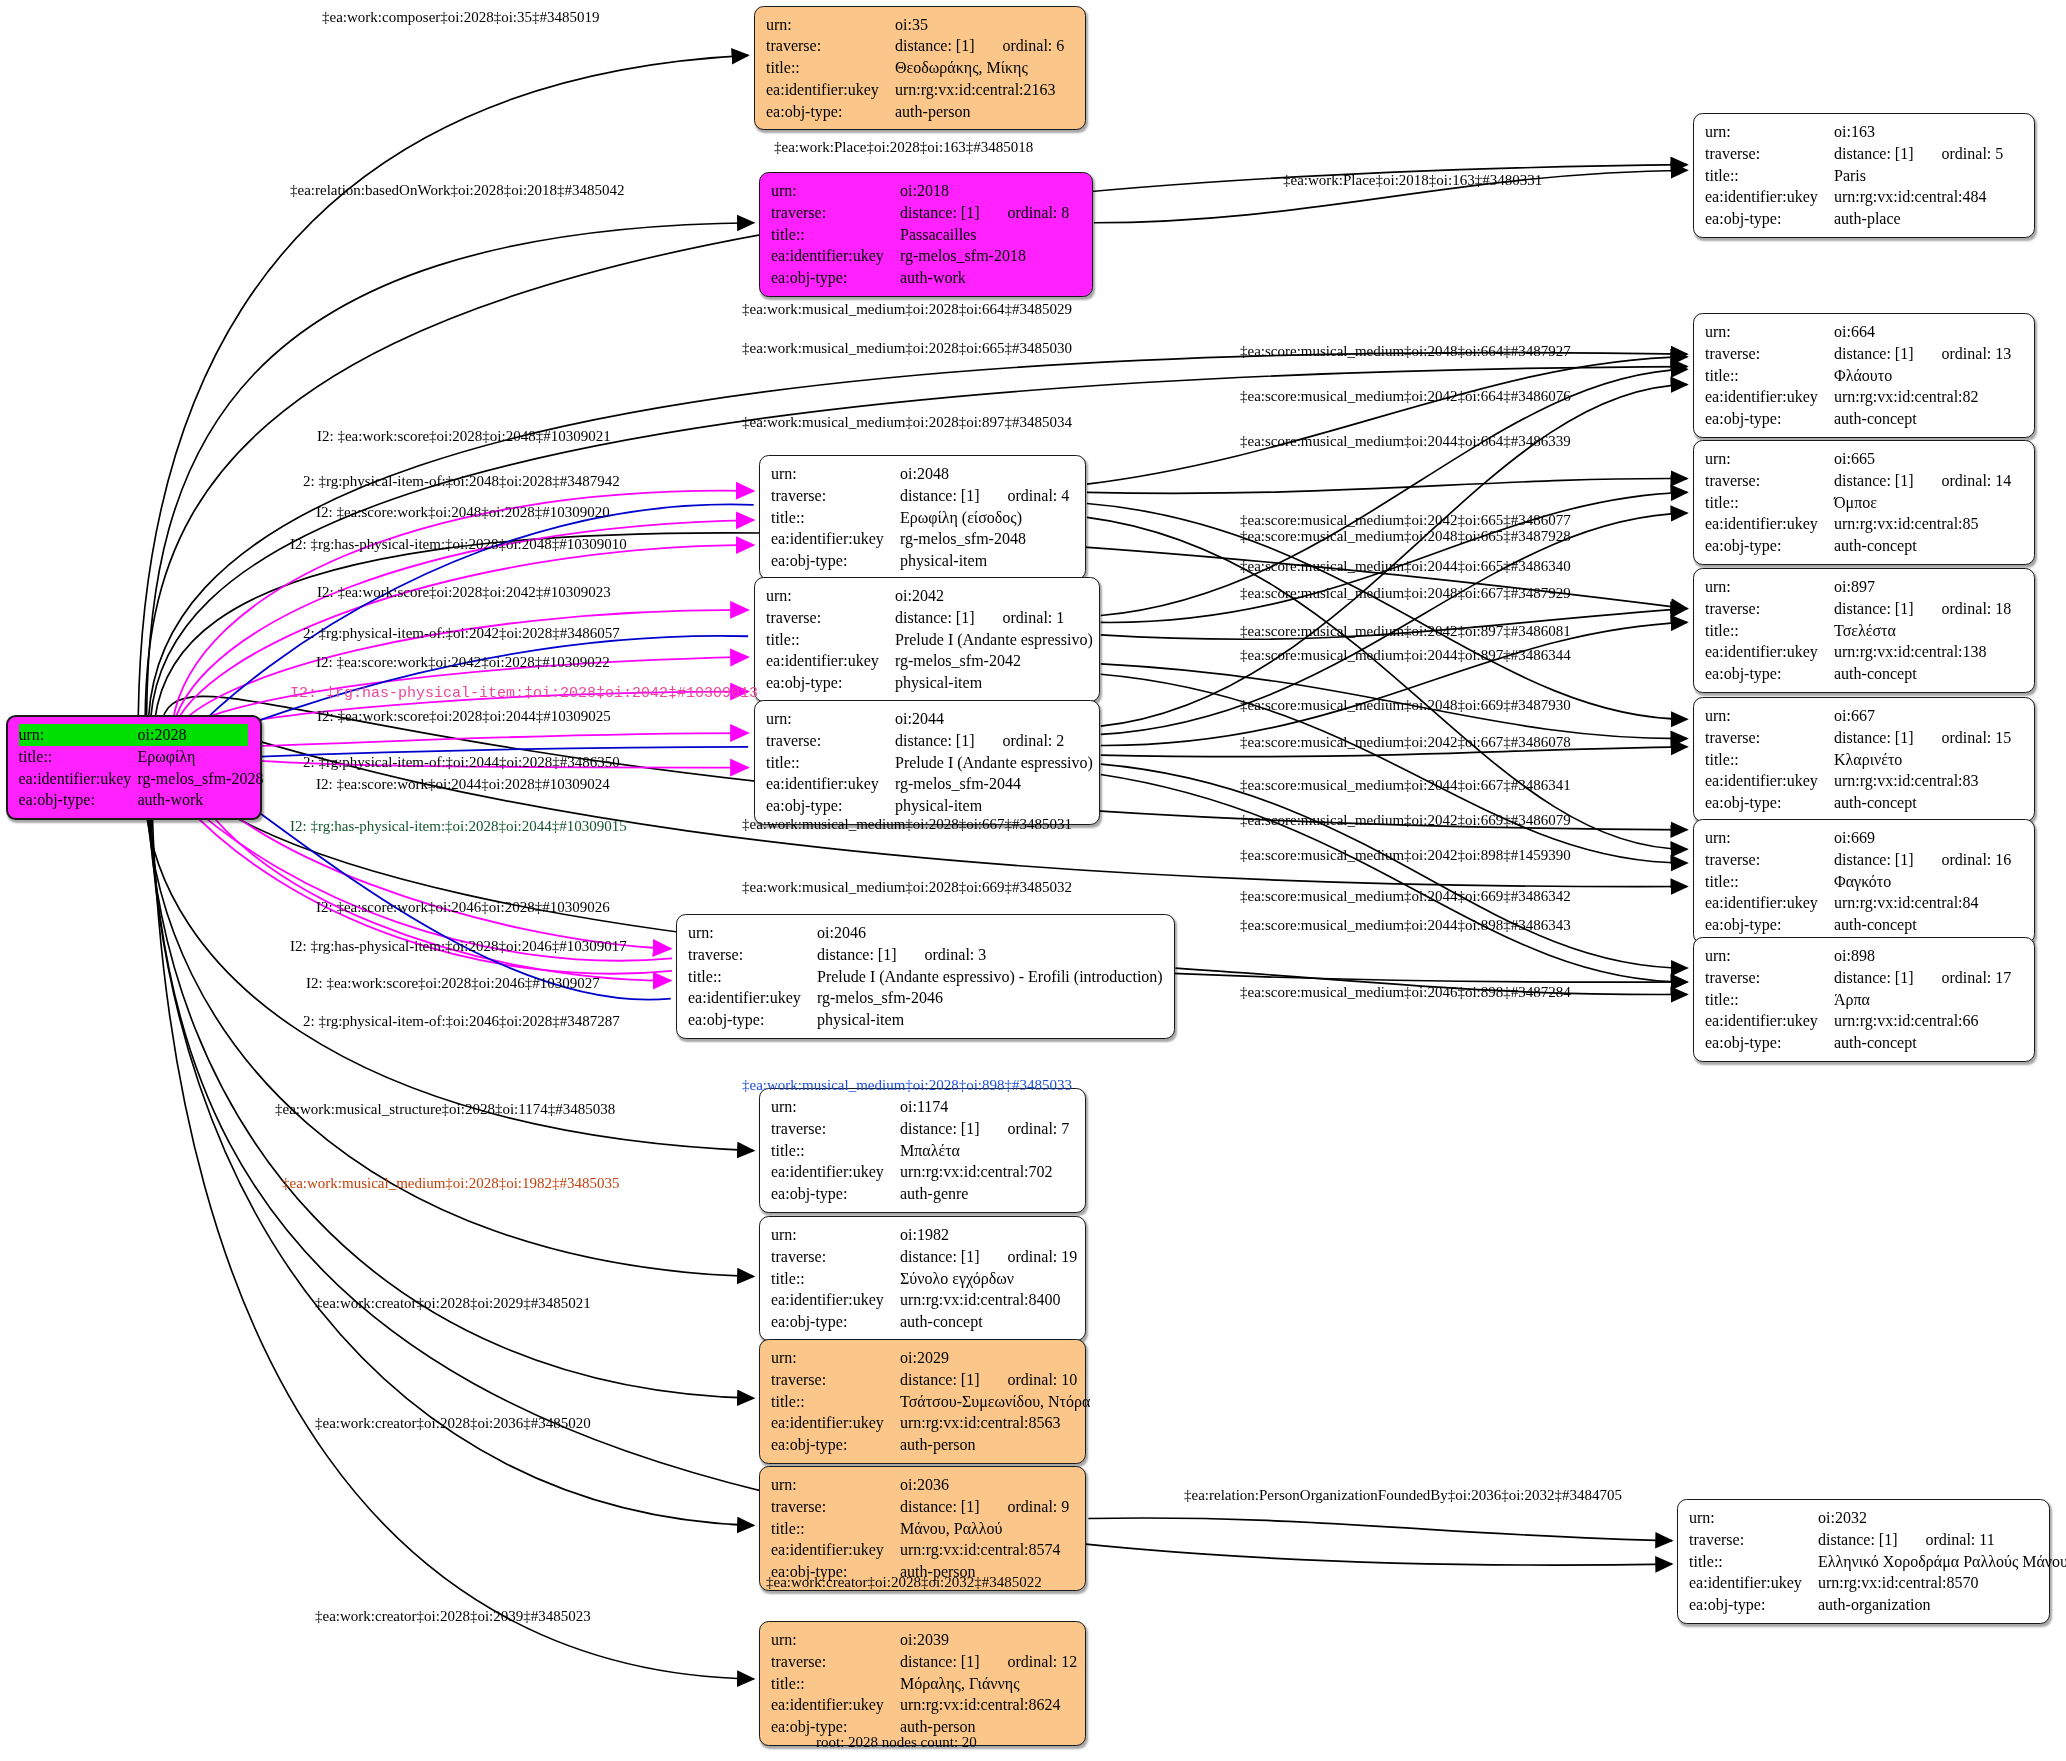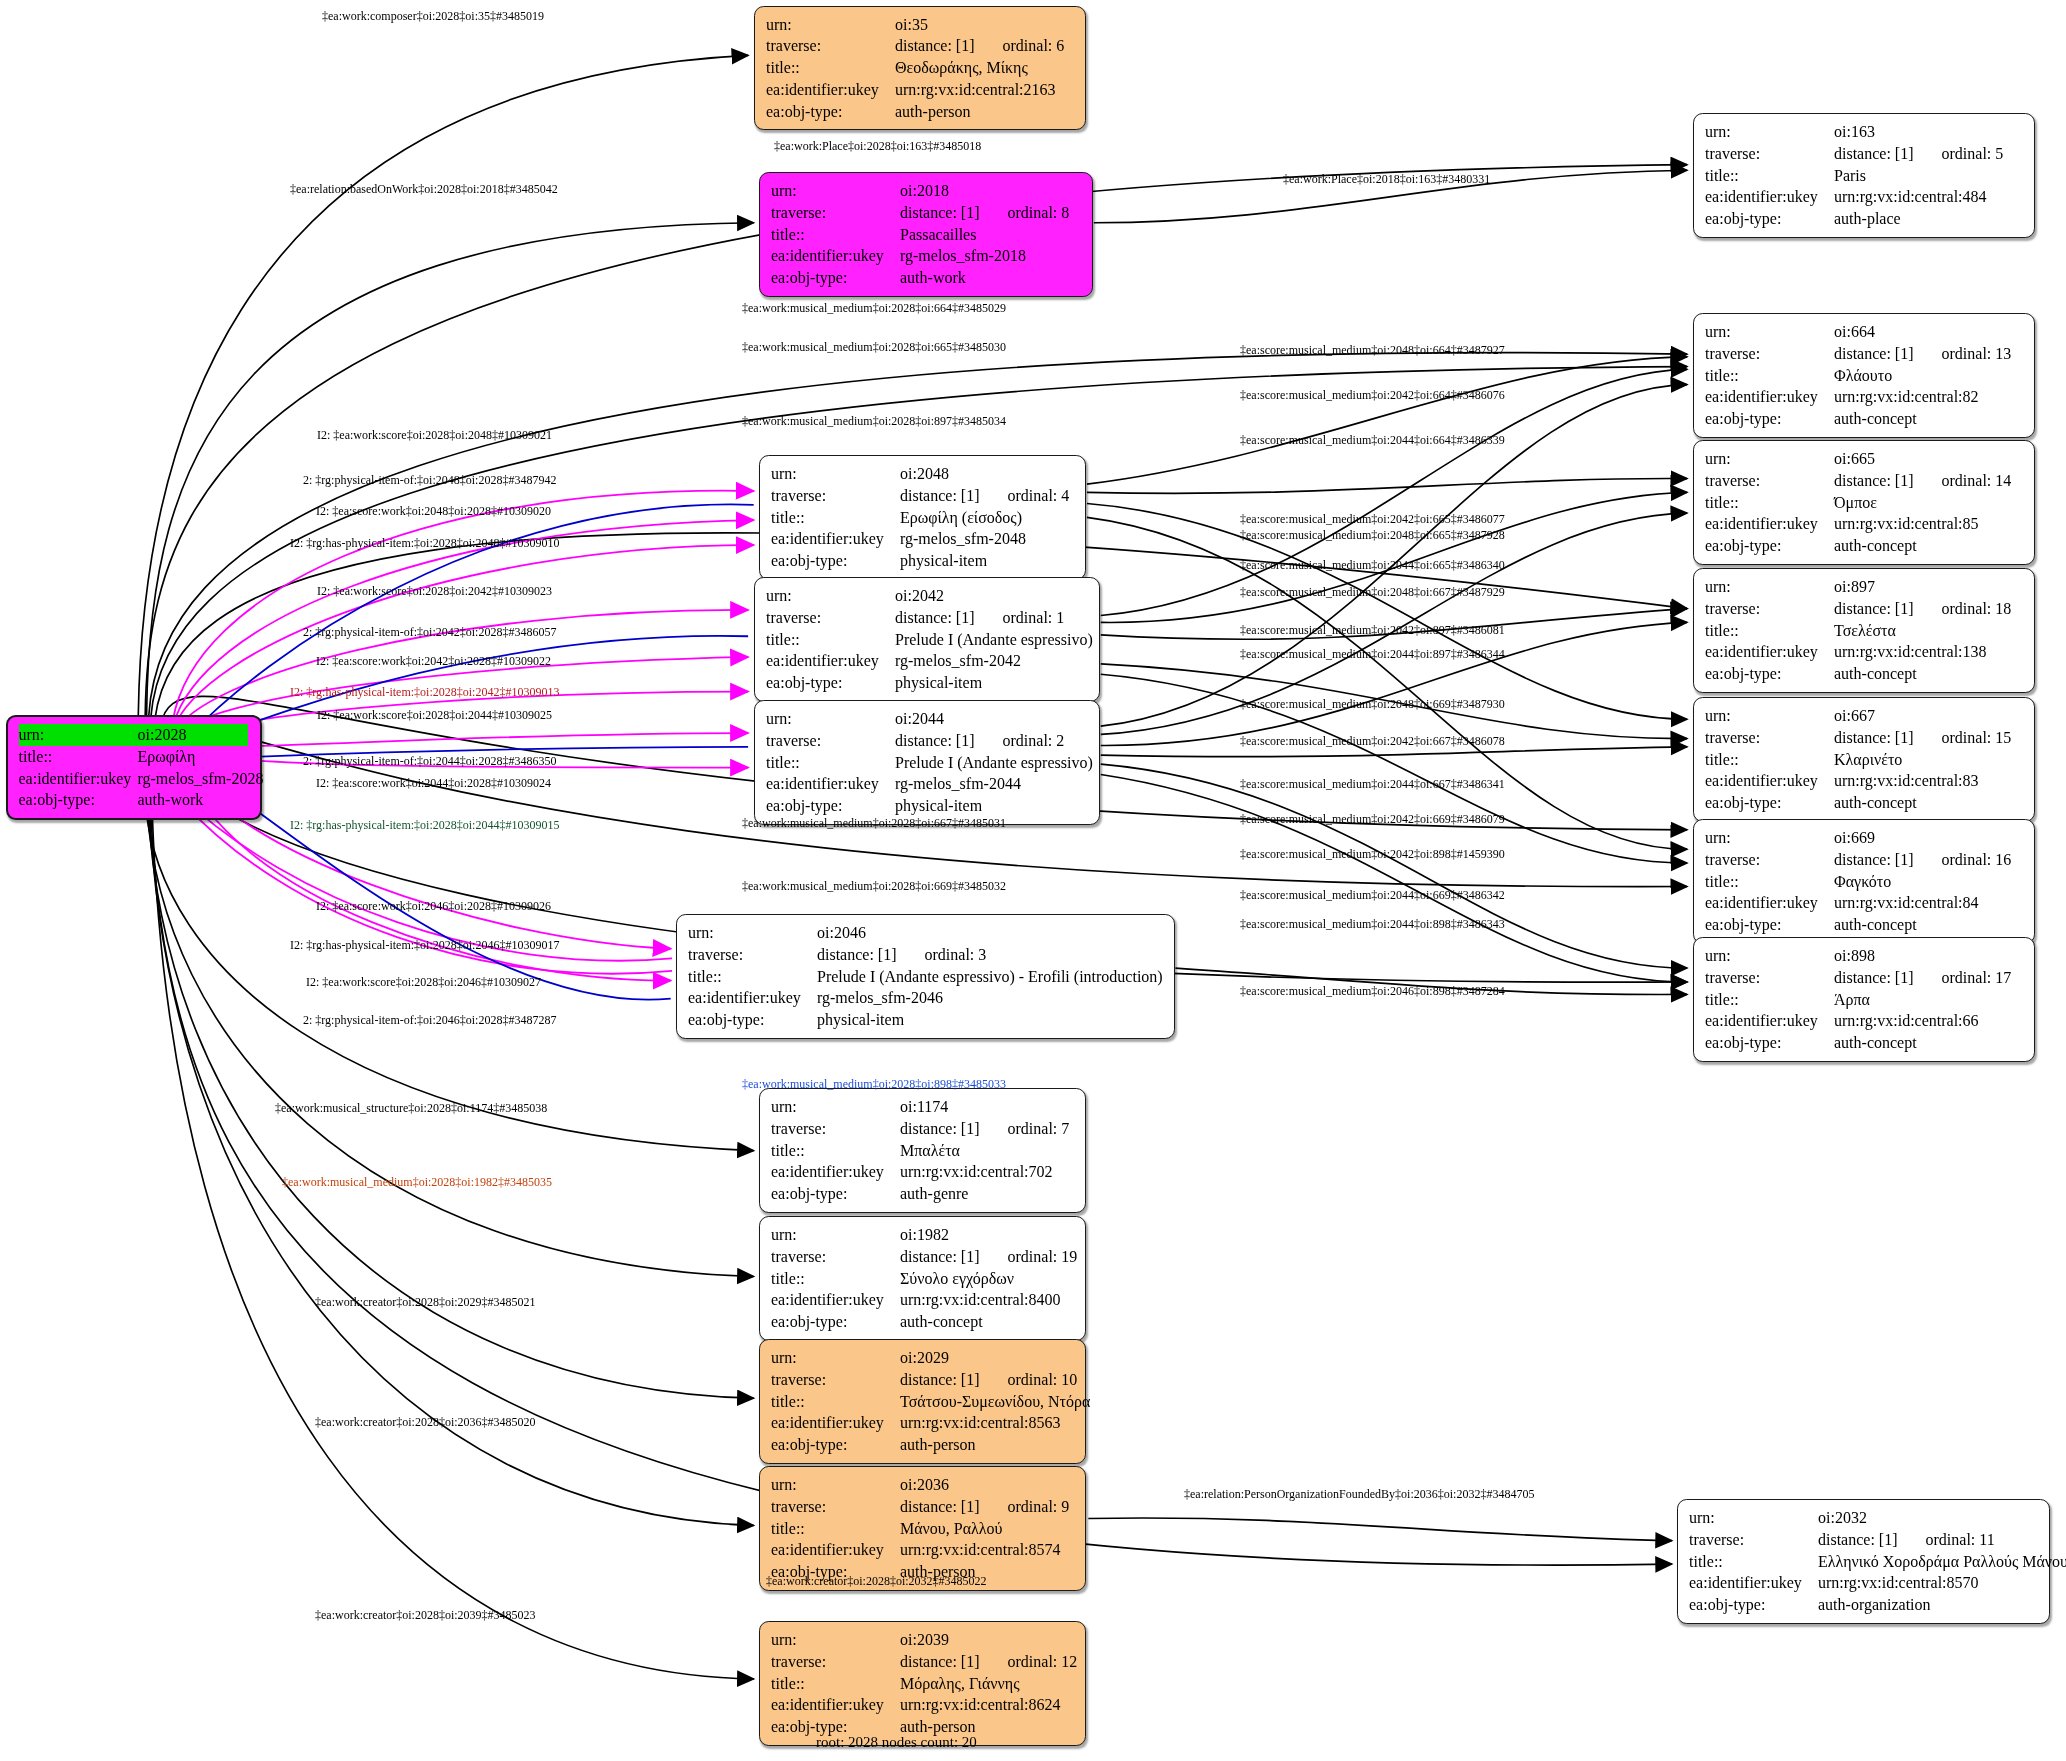--- a/index.html
+++ b/index.html
@@ -9,21 +9,21 @@
   .node{position:absolute;border:1.4px solid #1a1a1a;border-radius:9.7px;background:#ffffff;
         box-sizing:border-box;padding:7px 9.7px 7px 11px;box-shadow:1.4px 2.1px 2.1px rgba(0,0,0,.35);}
   .node.root{background:#ff22ff;border:2.1px solid #1a1a1a;}
   .row{display:flex;align-items:baseline;line-height:1.36;white-space:nowrap;font-size:16px;color:#000;}
   .k{flex:0 0 auto;}
   .v{flex:0 0 auto;}
   .row .k{min-width:129px;}
   .row .v2{margin-left:28px;}
   .node.root .row .k{min-width:119px;}
   .greenrow{background:#00e000;display:flex;width:calc(100% - 1.4px);}
-  .edge-label{position:absolute;font-size:12px;color:#000;white-space:nowrap;
+  .edge-label{position:absolute;font-size:15px;color:#000;white-space:nowrap;
               font-family:"Liberation Serif", serif;line-height:1;}
   .footer{position:absolute;font-size:15px;color:#000;text-align:center;}
 </style>
 </head>
 <body>
 
 <div id="canvas">
   <svg id="edges" viewBox="0 0 2988 2548">
     <defs>
       <marker id="ak" markerWidth="12" markerHeight="12" refX="10" refY="5" orient="auto">
@@ -570,21 +570,21 @@
       <div class="edge-label" style="left: 316px; top: 505px; color: rgb(0, 0, 0);">I2: ‡ea:score:work‡oi:2048‡oi:2028‡#10309020</div>
       <div class="edge-label" style="left: 1240px; top: 513px; color: rgb(0, 0, 0);">‡ea:score:musical_medium‡oi:2042‡oi:665‡#3486077</div>
       <div class="edge-label" style="left: 290px; top: 537px; color: rgb(0, 0, 0);">I2: ‡rg:has-physical-item:‡oi:2028‡oi:2048‡#10309010</div>
       <div class="edge-label" style="left: 1240px; top: 559px; color: rgb(0, 0, 0);">‡ea:score:musical_medium‡oi:2044‡oi:665‡#3486340</div>
       <div class="edge-label" style="left: 317px; top: 585px; color: rgb(0, 0, 0);">I2: ‡ea:work:score‡oi:2028‡oi:2042‡#10309023</div>
       <div class="edge-label" style="left: 1240px; top: 586px; color: rgb(0, 0, 0);">‡ea:score:musical_medium‡oi:2048‡oi:667‡#3487929</div>
       <div class="edge-label" style="left: 303px; top: 626px; color: rgb(0, 0, 0);">2: ‡rg:physical-item-of:‡oi:2042‡oi:2028‡#3486057</div>
       <div class="edge-label" style="left: 1240px; top: 624px; color: rgb(0, 0, 0);">‡ea:score:musical_medium‡oi:2042‡oi:897‡#3486081</div>
       <div class="edge-label" style="left: 1240px; top: 648px; color: rgb(0, 0, 0);">‡ea:score:musical_medium‡oi:2044‡oi:897‡#3486344</div>
       <div class="edge-label" style="left: 316px; top: 655px; color: rgb(0, 0, 0);">I2: ‡ea:score:work‡oi:2042‡oi:2028‡#10309022</div>
-      <div class="edge-label" style="left: 290px; top: 686px; color: #b91c1c;">I2: ‡rg:has-physical-item:‡oi:2028‡oi:2042‡#10309013</div>
+      <div class="edge-label" style="left: 290px; top: 686px; color: #ec4899; font-family: Liberation Mono, monospace;">I2: ‡rg:has-physical-item:‡oi:2028‡oi:2042‡#10309013</div>
       <div class="edge-label" style="left: 1240px; top: 698px; color: rgb(0, 0, 0);">‡ea:score:musical_medium‡oi:2048‡oi:669‡#3487930</div>
       <div class="edge-label" style="left: 317px; top: 709px; color: rgb(0, 0, 0);">I2: ‡ea:work:score‡oi:2028‡oi:2044‡#10309025</div>
       <div class="edge-label" style="left: 1240px; top: 735px; color: rgb(0, 0, 0);">‡ea:score:musical_medium‡oi:2042‡oi:667‡#3486078</div>
       <div class="edge-label" style="left: 303px; top: 755px; color: rgb(0, 0, 0);">2: ‡rg:physical-item-of:‡oi:2044‡oi:2028‡#3486350</div>
       <div class="edge-label" style="left: 316px; top: 777px; color: rgb(0, 0, 0);">I2: ‡ea:score:work‡oi:2044‡oi:2028‡#10309024</div>
       <div class="edge-label" style="left: 1240px; top: 778px; color: rgb(0, 0, 0);">‡ea:score:musical_medium‡oi:2044‡oi:667‡#3486341</div>
       <div class="edge-label" style="left: 1240px; top: 813px; color: rgb(0, 0, 0);">‡ea:score:musical_medium‡oi:2042‡oi:669‡#3486079</div>
       <div class="edge-label" style="left: 290px; top: 819px; color: #14532d;">I2: ‡rg:has-physical-item:‡oi:2028‡oi:2044‡#10309015</div>
       <div class="edge-label" style="left: 742px; top: 817px; color: rgb(0, 0, 0);">‡ea:work:musical_medium‡oi:2028‡oi:667‡#3485031</div>
       <div class="edge-label" style="left: 1240px; top: 848px; color: rgb(0, 0, 0);">‡ea:score:musical_medium‡oi:2042‡oi:898‡#1459390</div>

